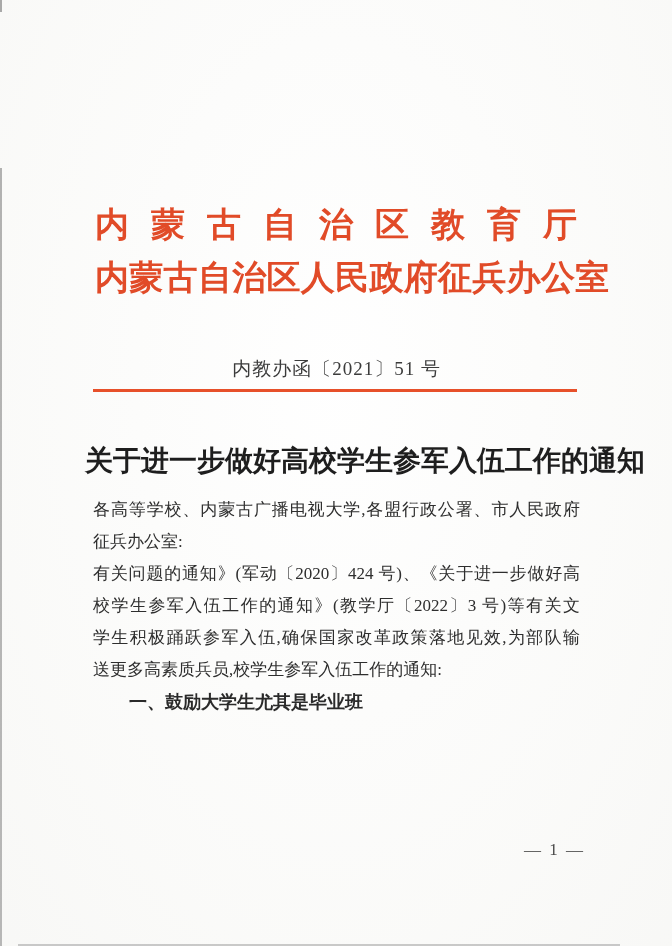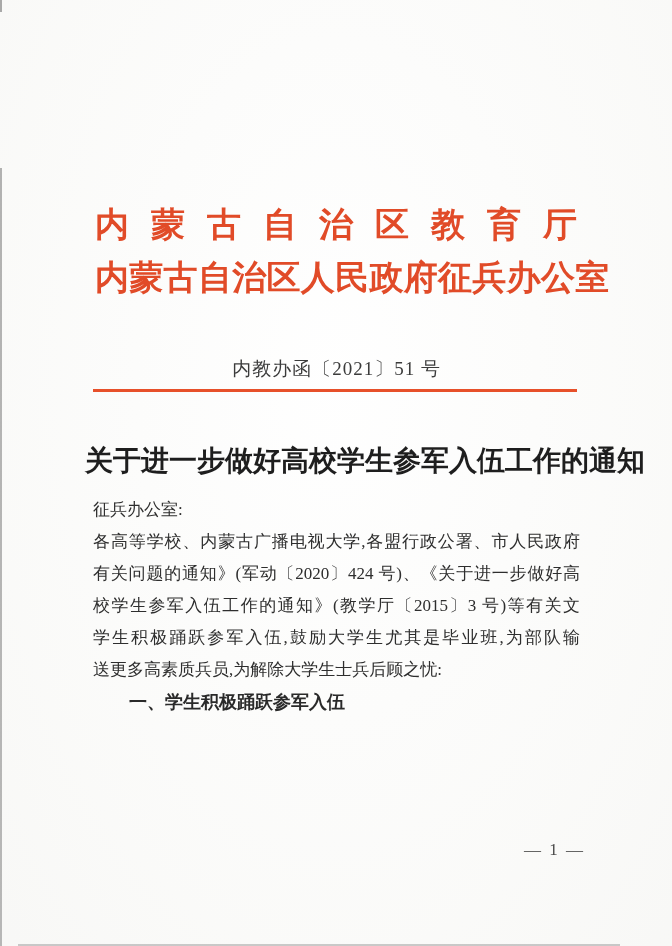--- a/index.html
+++ b/index.html
@@ -155,24 +155,24 @@
     <div class="org-line2">内蒙古自治区人民政府征兵办公室</div>
   </div>
 
   <div class="doc-number">内教办函〔2021〕51 号</div>
 
   <div class="red-rule"></div>
 
   <div class="doc-title">关于进一步做好高校学生参军入伍工作的通知</div>
 
   <div class="body-text">
+      <div class="body-line just">各高等学校、内蒙古广播电视大学,各盟行政公署、市人民政府</div>
       <div class="body-line">征兵办公室:</div>
-      <div class="body-line just">各高等学校、内蒙古广播电视大学,各盟行政公署、市人民政府</div>
       <div class="body-line just">有关问题的通知》(军动〔2020〕424 号)、《关于进一步做好高</div>
-      <div class="body-line just">校学生参军入伍工作的通知》(教学厅〔2015〕3 号)等有关文</div>
-      <div class="body-line just">学生积极踊跃参军入伍,鼓励大学生尤其是毕业班,为部队输</div>
-      <div class="body-line">送更多高素质兵员,为解除大学生士兵后顾之忧:</div>
-      <div class="body-line ind bold">一、学生积极踊跃参军入伍</div>
+      <div class="body-line just">校学生参军入伍工作的通知》(教学厅〔2022〕3 号)等有关文</div>
+      <div class="body-line just">学生积极踊跃参军入伍,确保国家改革政策落地见效,为部队输</div>
+      <div class="body-line">送更多高素质兵员,校学生参军入伍工作的通知:</div>
+      <div class="body-line ind bold">一、鼓励大学生尤其是毕业班</div>
     </div>
 
   <div class="page-number">— 1 —</div>
 
 </div>
 
 </body></html>

